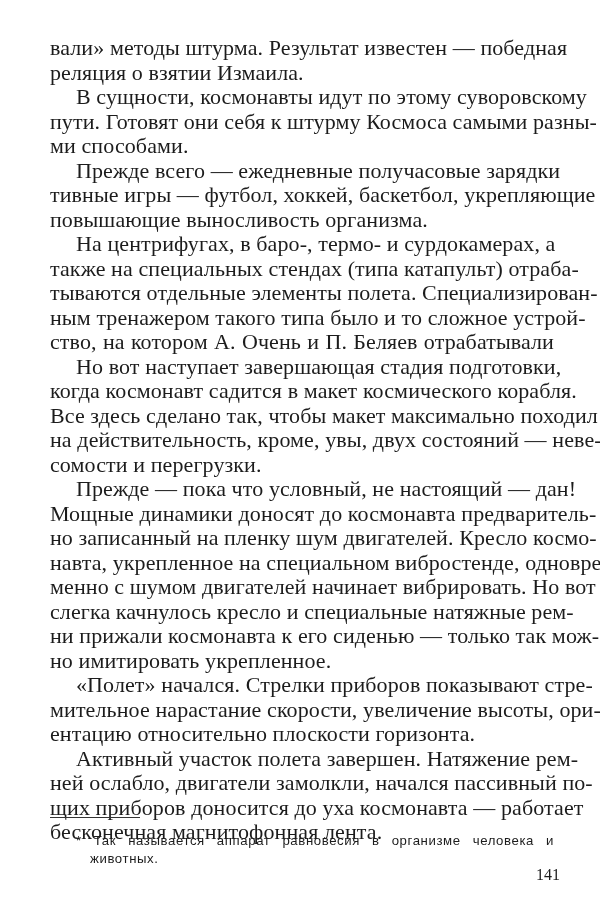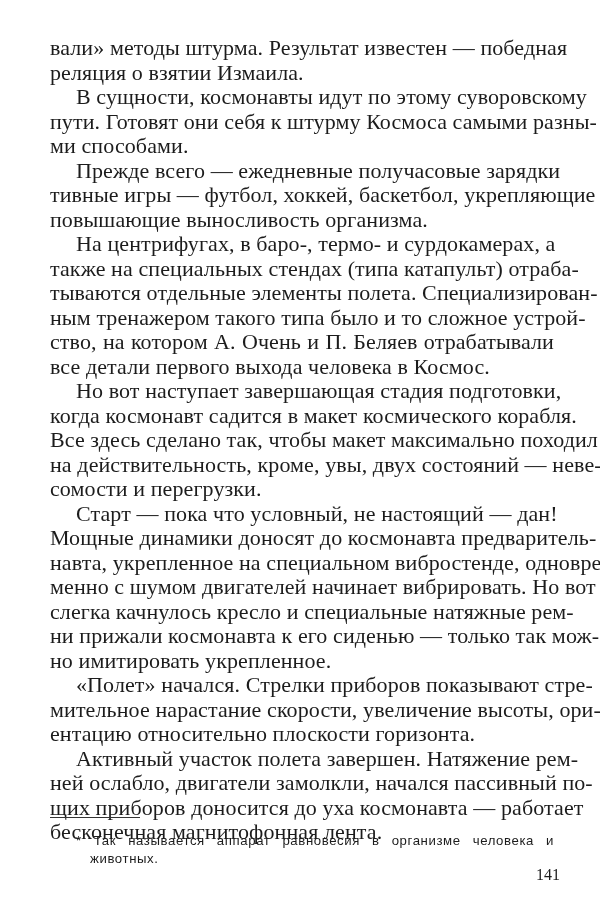--- a/index.html
+++ b/index.html
@@ -50,34 +50,34 @@
     <span class="line">тивные игры — футбол, хоккей, баскетбол, укрепляющие</span>
     <span class="line last">повышающие выносливость организма.</span>
   </div>
 
   <div>
     <span class="line indent">На центрифугах, в баро-, термо- и сурдокамерах, а</span>
     <span class="line">также на специальных стендах (типа катапульт) отраба-</span>
     <span class="line">тываются отдельные элементы полета. Специализирован-</span>
     <span class="line">ным тренажером такого типа было и то сложное устрой-</span>
     <span class="line">ство, на котором А. Очень и П. Беляев отрабатывали</span>
-    <span class="line last">все детали первого выхода человека в Космос.</span>
   </div>
 
   <div>
     <span class="line indent">Но вот наступает завершающая стадия подготовки,</span>
     <span class="line">когда космонавт садится в макет космического корабля.</span>
     <span class="line">Все здесь сделано так, чтобы макет максимально походил</span>
     <span class="line">на действительность, кроме, увы, двух состояний — неве-</span>
     <span class="line last">сомости и перегрузки.</span>
   </div>
 
   <div>
-    <span class="line indent">Старт — пока что условный, не настоящий — дан!</span>
+    <span class="line indent">Прежде — пока что условный, не настоящий — дан!</span>
     <span class="line">Мощные динамики доносят до космонавта предваритель-</span>
+    <span class="line">но записанный на пленку шум двигателей. Кресло космо-</span>
     <span class="line">навта, укрепленное на специальном вибростенде, одновре-</span>
     <span class="line">менно с шумом двигателей начинает вибрировать. Но вот</span>
     <span class="line">слегка качнулось кресло и специальные натяжные рем-</span>
     <span class="line">ни прижали космонавта к его сиденью — только так мож-</span>
     <span class="line last">но имитировать укрепленное.</span>
   </div>
 
   <div>
     <span class="line indent">«Полет» начался. Стрелки приборов показывают стре-</span>
     <span class="line">мительное нарастание скорости, увеличение высоты, ори-</span>

